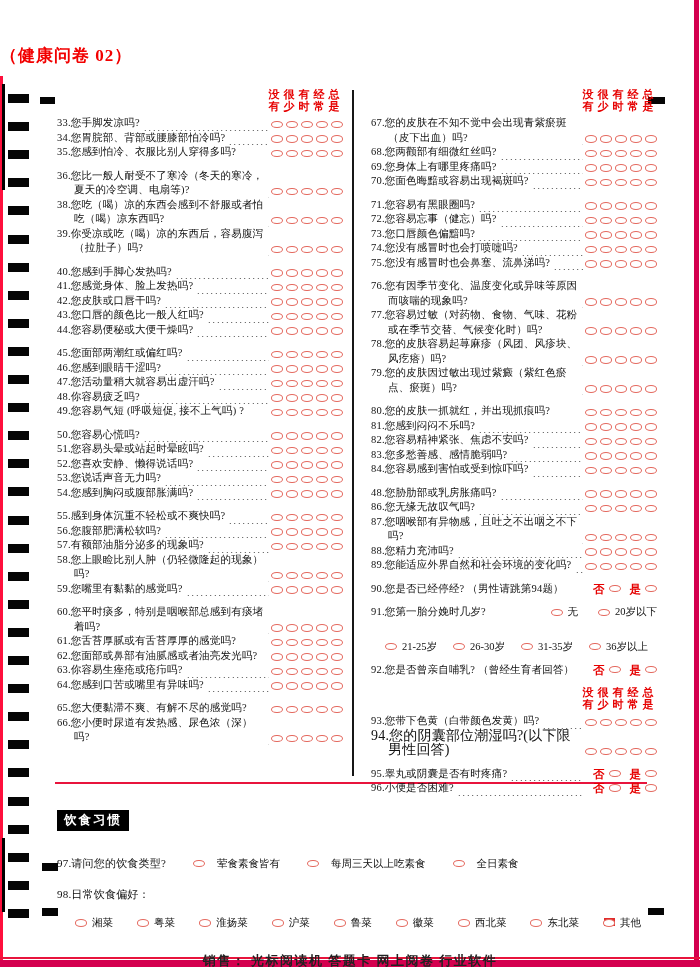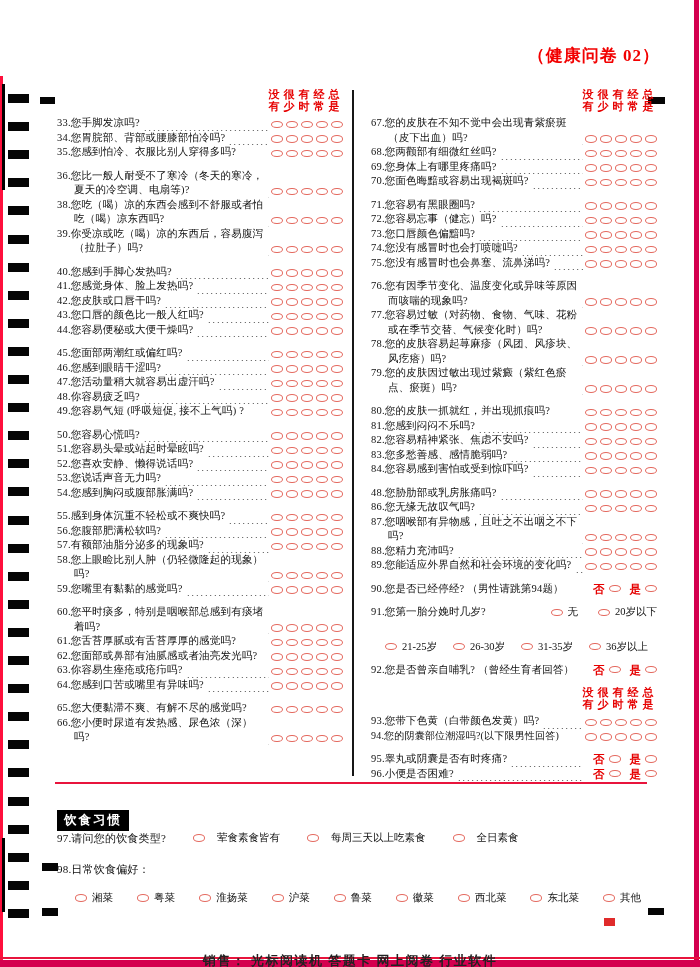--- a/index.html
+++ b/index.html
@@ -1,58 +1,58 @@
 <!DOCTYPE html>
 <html><head>
 <meta charset="utf-8">
 <style>
   html,body{margin:0;padding:0;}
   body{width:700px;height:967px;position:relative;background:#ffffff;overflow:hidden;
        font-family:"Liberation Serif","DejaVu Serif",serif;}
   
   .mark{position:absolute;background:#050505;}
   .red-mark{position:absolute;background:#e02b2b;}
-  #page-title{position:absolute;top:44px;left:0;width:660px;text-align:right;
+  #page-title{position:absolute;top:44px;left:0;width:660px;text-align:left;
               font-size:17px;font-weight:bold;color:#f20000;letter-spacing:1px;}
   #divider{position:absolute;left:352px;top:90px;width:2px;height:686px;background:#161616;}
   #sep-line{position:absolute;left:55px;top:782px;width:592px;height:2px;background:#e8143c;}
   #footer-line{position:absolute;left:0;top:957px;width:700px;height:2px;background:#e8143c;}
   #bottom-bar{position:absolute;left:0;top:960px;width:700px;height:7px;background:#d4004f;}
   #border-right{position:absolute;left:694px;top:0;width:5px;height:967px;background:#d4004f;}
   #border-left{position:absolute;left:0;top:76px;width:3px;height:884px;background:#ff0f3c;}
   .vseg{position:absolute;left:2px;width:3px;background:#000;}
   
   .col{position:absolute;width:286px;color:#111;}
   #col-left{left:57px;top:88px;}
   #col-right{left:371px;top:88px;}
   .q-group{margin-bottom:9px;}
   .q-row{display:flex;align-items:flex-end;line-height:14.5px;}
   .q-text{font-size:10.5px;color:#101010;padding-left:17px;text-indent:-17px;
           letter-spacing:0.2px;flex:0 1 auto;min-width:0;}
-  .q-text.small{font-size:10px;}
+  .q-text.small{font-size:14px;}
   .q-leader{flex:1 1 auto;min-width:3px;height:13px;margin:0 2px;}
   .q-leader.dots{background-image:radial-gradient(circle,#3a3a3a 1px,transparent 1.3px);
                  background-size:4.5px 13px;background-position:1px 7px;background-repeat:repeat-x;}
   .q-opts{display:flex;gap:3px;align-items:center;margin-bottom:2.5px;flex-shrink:0;}
   .circle{width:12px;height:7.5px;border:1.2px solid #e4695f;border-radius:50%;
           background:#fff;display:inline-block;box-sizing:border-box;flex-shrink:0;}
   .scale-head{display:flex;gap:3px;margin-left:auto;margin-bottom:4px;width:75px;flex-shrink:0;}
   .sh-col{width:12px;text-align:center;font-size:11px;font-weight:bold;color:#e60000;
           line-height:12px;white-space:pre-line;}
   .yesno{display:flex;align-items:center;margin-bottom:1.5px;flex-shrink:0;}
   .yn-label{color:#e60000;font-weight:bold;font-size:11.5px;margin:0 4px 0 9px;line-height:12px;}
   .opt{display:inline-flex;align-items:center;gap:5px;font-size:10.5px;color:#101010;flex-shrink:0;}
   .q91-l2{display:flex;padding-left:14px;gap:16px;margin-top:20px;}
   .flex-sp{flex:1 1 auto;min-width:4px;}
   .opt-ml{margin-left:20px;}
   
   #diet{position:absolute;left:57px;top:810px;width:600px;font-size:11px;color:#101010;}
   #section-box{display:inline-block;background:#000;color:#fff;font-weight:bold;
                font-size:12.5px;padding:2px 7px;letter-spacing:2px;}
-  #q97-row{display:flex;align-items:flex-start;}
+  #q97-row{display:flex;align-items:center;margin-top:25px;}
   #q97-row .opt{margin-left:27px;gap:12px;}
   #q98-label{margin-top:16px;}
   #q98-opts{display:flex;justify-content:space-between;margin-top:14px;padding-left:18px;width:566px;}
   #footer-text{position:absolute;top:952px;left:0;width:700px;text-align:center;
                font-size:13px;font-weight:bold;color:#222;letter-spacing:1.5px;}
 </style>
 </head>
 <body>
 
 <div id="border-left"></div>

